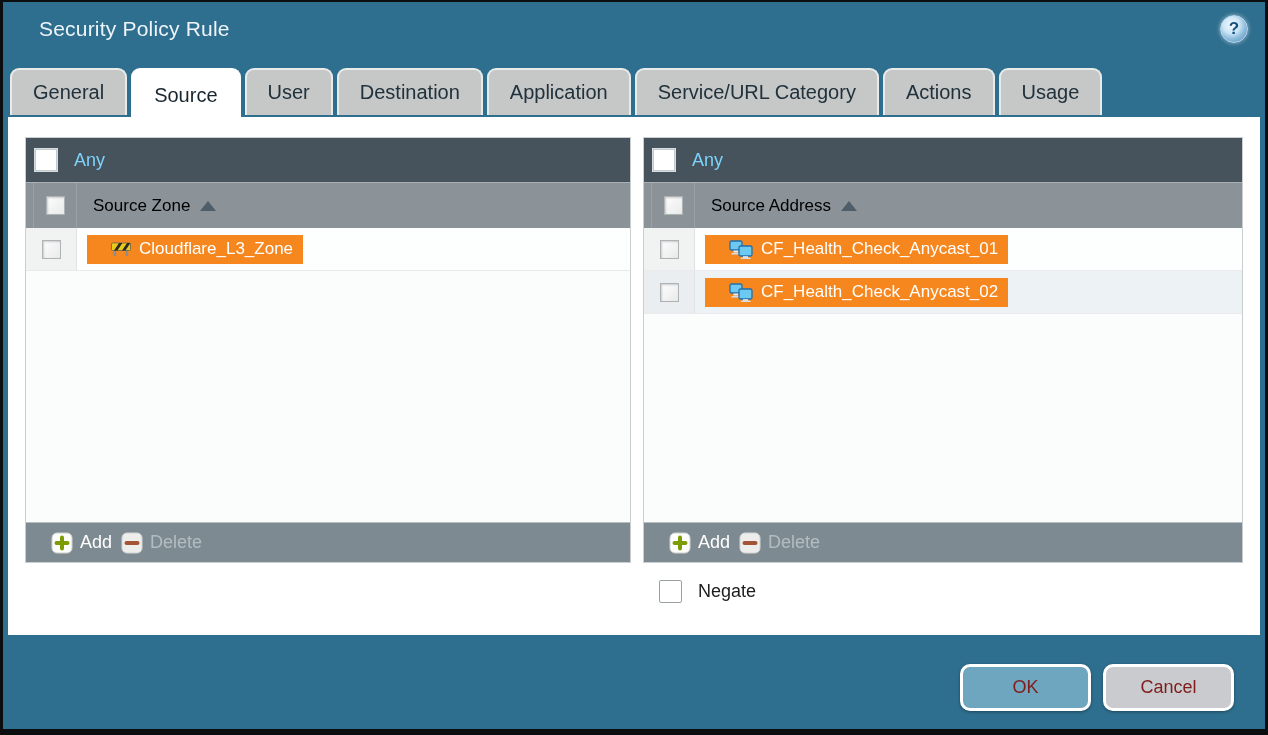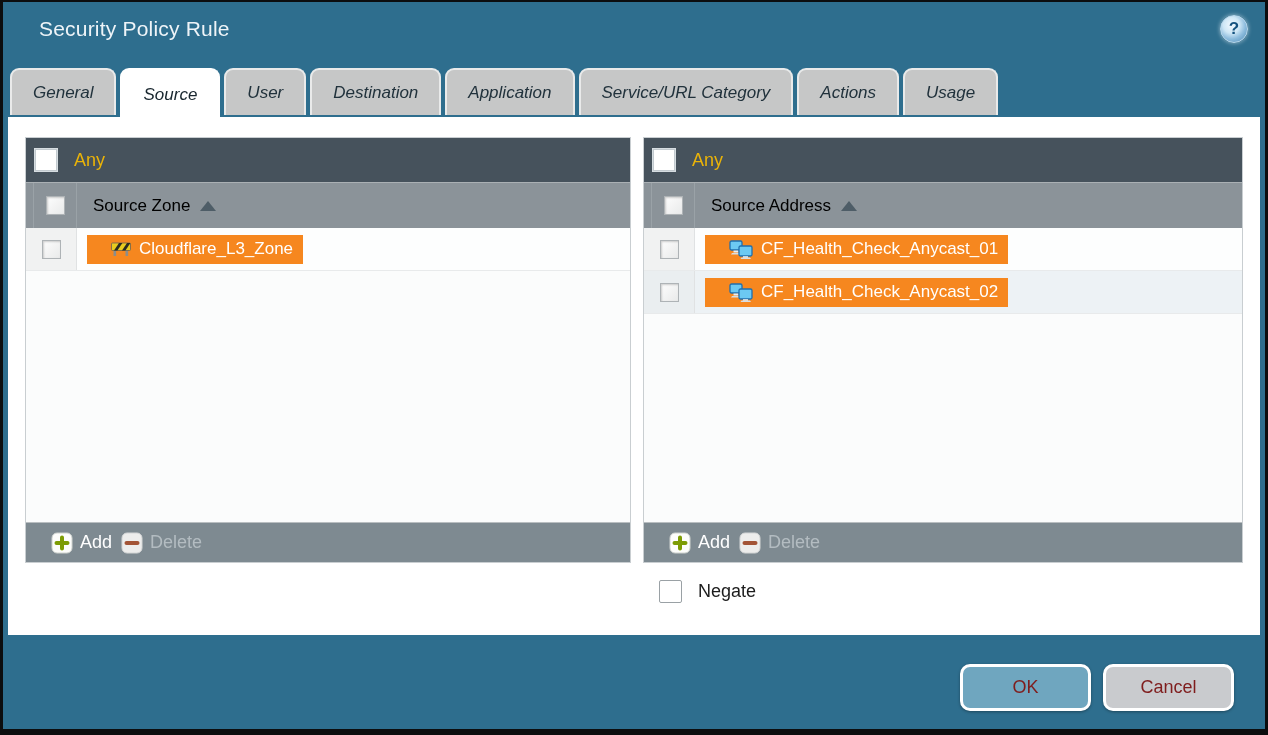--- a/index.html
+++ b/index.html
@@ -33,22 +33,22 @@
   }
 
   
   .tabs { position:absolute; top:66px; left:7px; display:flex; gap:4px; height:52px; align-items:flex-start; }
   .tab {
     height:47px; padding:8px 21px;
     background:#c6c7c7;
     border:2px solid #e9eaea; border-bottom:none;
     border-radius:9px 9px 0 0;
     display:flex; align-items:center;
-    font-size:17px; color:#21323c;
-    cursor:pointer; white-space:nowrap;font-style:italic;
+    font-size:20px; color:#21323c;
+    cursor:pointer; white-space:nowrap;
   }
   .tab.active {
     background:#ffffff; border-color:#ffffff;
     height:52px; z-index:3; color:#18262e;
   }
 
   
   .sheet {
     position:absolute; top:115px; left:5px;
     width:1252px; height:518px;
@@ -62,21 +62,21 @@
     display:flex; flex-direction:column;
     border:1px solid #c9ced1;
     background:#fbfcfc;
   }
   .panel.left  { left:17px;  width:606px; }
   .panel.right { left:635px; width:600px; }
 
   .any-header {
     height:44px; background:#46525c; flex:0 0 44px;
     display:flex; align-items:center; gap:16px; padding-left:8px;
-    color:#eab308; font-size:18px;
+    color:#7dd3fc; font-size:18px;
   }
   .col-header {
     height:46px; background:#8b9399; flex:0 0 46px;
     display:flex; align-items:center; color:#000000; font-size:17px;
     border-top:1px solid #aab0b4;
   }
   .col-cb-cell {
     width:44px; height:100%; display:flex; align-items:center; justify-content:center;
     border-right:1px solid #9aa2a7; border-left:1px solid #9aa2a7; margin-left:7px;
   }

